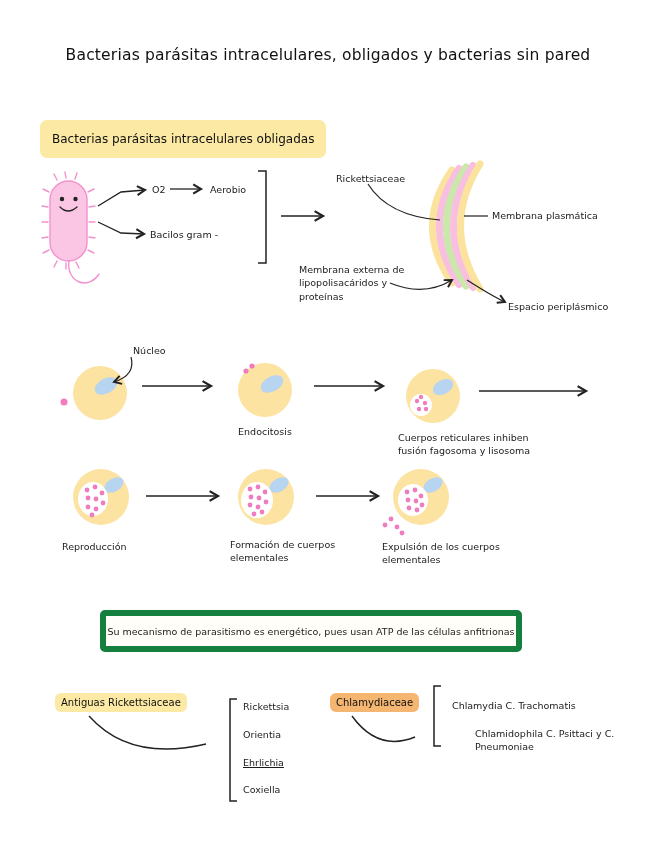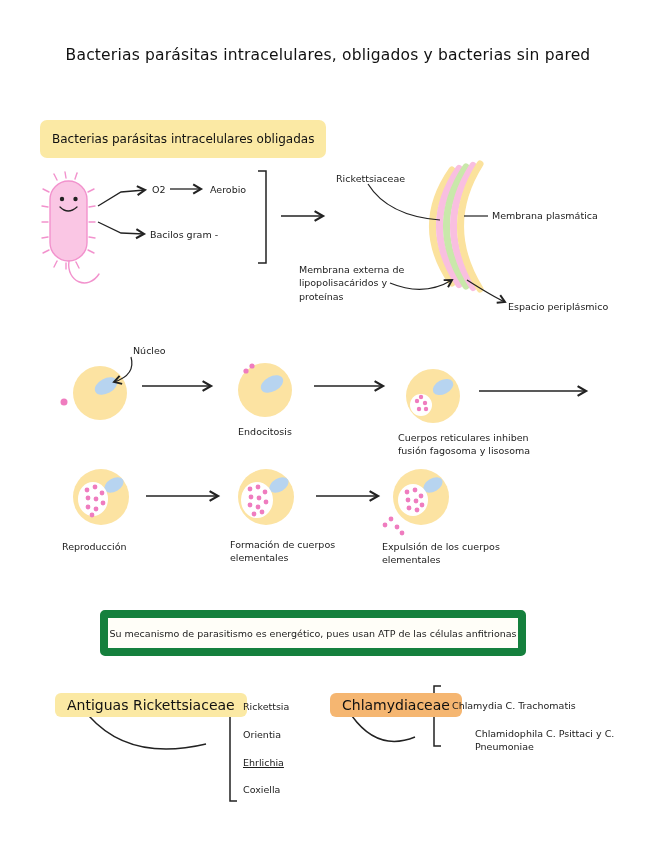--- a/index.html
+++ b/index.html
@@ -15,27 +15,27 @@
   .title{
     position:absolute;left:0;top:46px;width:656px;
     text-align:center;font-size:15.5px;letter-spacing:.2px;color:#111;
   }
   .lbl{position:absolute;font-size:9.5px;line-height:1.4;color:#1b1b1b;}
   .highlight{
     position:absolute;background:#fbe9a4;border-radius:7px;
     padding:12px 12px;font-size:12px;color:#111;
   }
   .tag{
-    position:absolute;border-radius:6px;padding:4px 12px;font-size:14px;color:#111;
+    position:absolute;border-radius:6px;padding:4px 6px;font-size:10px;color:#111;
   }
   .tag.yellow{background:#fbe9a4;}
   .tag.orange{background:#f5b671;}
   .note-box{
     position:absolute;left:100px;top:610px;width:410px;height:30px;
-    border:8px solid #15803d;border-radius:5px;background:#fffef8;
+    border:6px solid #15803d;border-radius:5px;background:#fffef8;
     display:flex;align-items:center;justify-content:center;
     font-size:9.5px;color:#1b1b1b;text-align:center;
   }
   .ctr{text-align:center;}
 </style>
 </head>
 <body>
 
 <div class="page">
 

